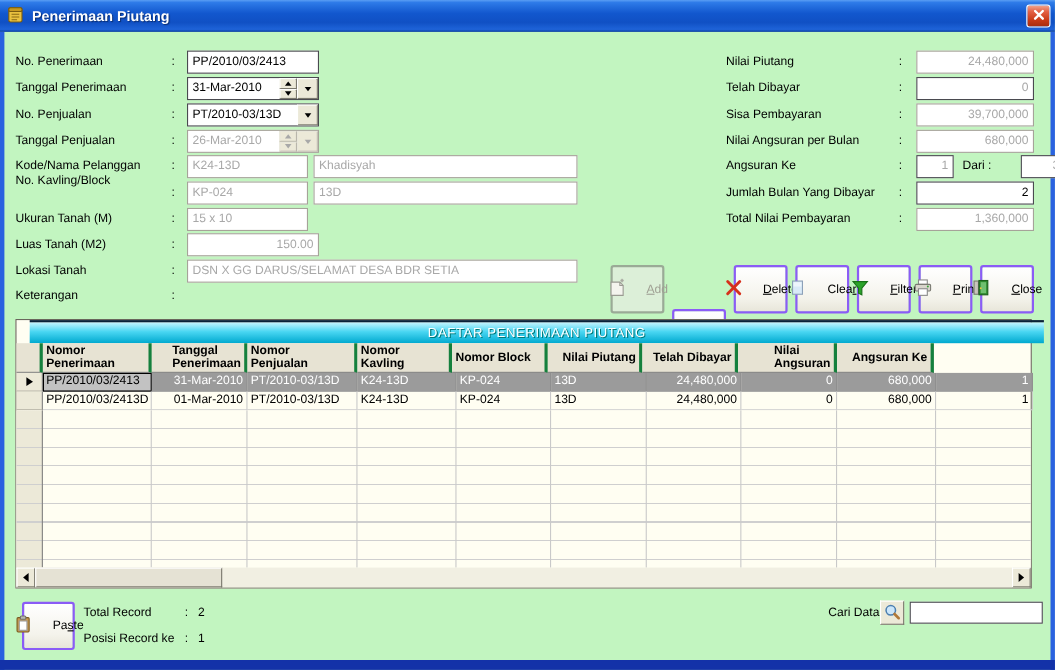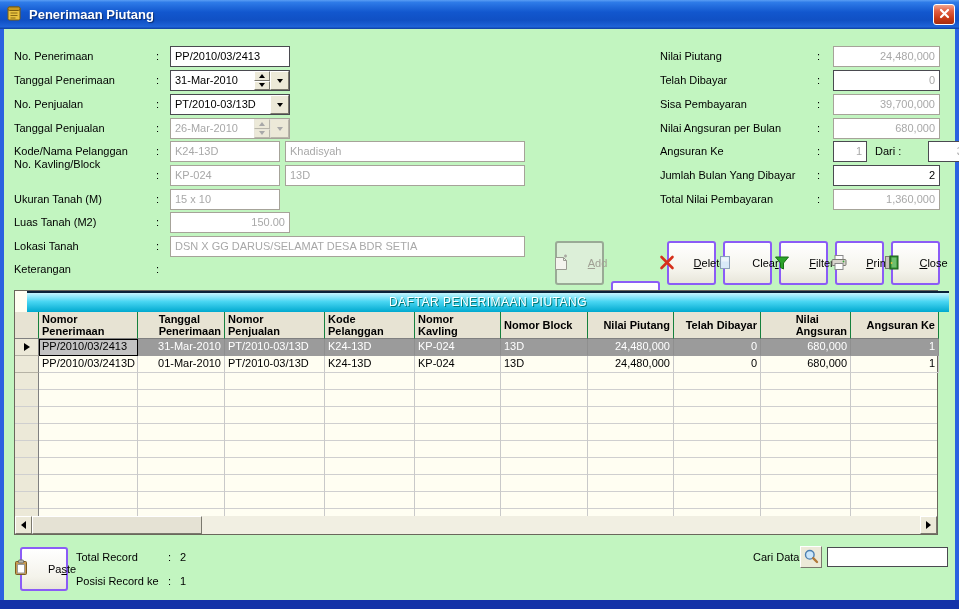--- a/index.html
+++ b/index.html
@@ -39,21 +39,21 @@
     align-items:center;justify-content:center;gap:18px;font-size:11px;cursor:pointer;padding:0;font-family:inherit;color:#000;}
   .cmd.disb{background:#DCEFD8;border-color:#9AAa96;color:#A0A094;cursor:default;}
   .cmd .mn{text-decoration:underline;}
   .cmd.boldlbl{font-weight:bold;margin-top:40px;}
   
   #grid{position:absolute;left:14px;top:290px;width:924px;height:245px;background:#FFFEF2;border:1px solid #6A675C;box-sizing:border-box;}
   .gtitle{position:absolute;left:0;top:0;width:922px;height:21px;box-sizing:border-box;border-top:2px solid #0A2238;
     background:linear-gradient(180deg,#C6F5FE 0%,#49D6F2 45%,#00A9CF 100%);
     color:#fff;font-weight:normal;font-size:12px;letter-spacing:.5px;text-align:center;line-height:18px;text-shadow:1px 1px 0 #077;margin-left:12px;}
   .ghead{position:absolute;left:0;top:21px;display:flex;}
-  .hc{background:#E7E3D3;border-right:1px solid #15803d;border-bottom:1px solid #808080;font-weight:bold;
+  .hc{background:#E7E3D3;border-right:3px solid #15803d;border-bottom:1px solid #808080;font-weight:bold;
     display:flex;align-items:center;padding:0 3px;height:27px;box-sizing:border-box;line-height:12px;overflow:hidden;}
   .hc.ar{justify-content:flex-end;text-align:left;}
   .prewrap{white-space:pre-line;}
   .grow{position:absolute;left:0;display:flex;height:17px;}
   .gc{border-right:1px solid #C9C9C9;border-bottom:1px solid #CFCFCF;box-sizing:border-box;height:17px;
     line-height:15px;padding:0 3px;overflow:hidden;white-space:nowrap;}
   .gc.ar{text-align:right;}
   .gc.ci{background:#ECE9D8;border-right:1px solid #808080;border-bottom:1px solid #B5B2A5;display:flex;align-items:center;justify-content:center;}
   .grow.sel .gc{background:#9B9B9B;color:#fff;border-bottom-color:#9B9B9B;border-right-color:#8F8F8F;}
   .grow.sel .gc.ci{background:#ECE9D8;color:#000;border-right-color:#808080;border-bottom-color:#B5B2A5;}
@@ -276,22 +276,20 @@
     <div class="gtitle">DAFTAR PENERIMAAN PIUTANG</div>
 
     <div class="ghead">
       <div class="hc ci"></div>
       <div class="hc w0 prewrap">Nomor
 Penerimaan</div>
       <div class="hc w1 prewrap ar">Tanggal
 Penerimaan</div>
       <div class="hc w2 prewrap">Nomor
 Penjualan</div>
-      <div class="hc w3 prewrap">Kode
-Pelanggan</div>
       <div class="hc w4 prewrap">Nomor
 Kavling</div>
       <div class="hc w5 prewrap">Nomor Block</div>
       <div class="hc w6 prewrap ar">Nilai Piutang</div>
       <div class="hc w7 prewrap ar">Telah Dibayar</div>
       <div class="hc w8 prewrap ar">Nilai
 Angsuran</div>
       <div class="hc w9 prewrap ar">Angsuran Ke</div>
     </div>
 

